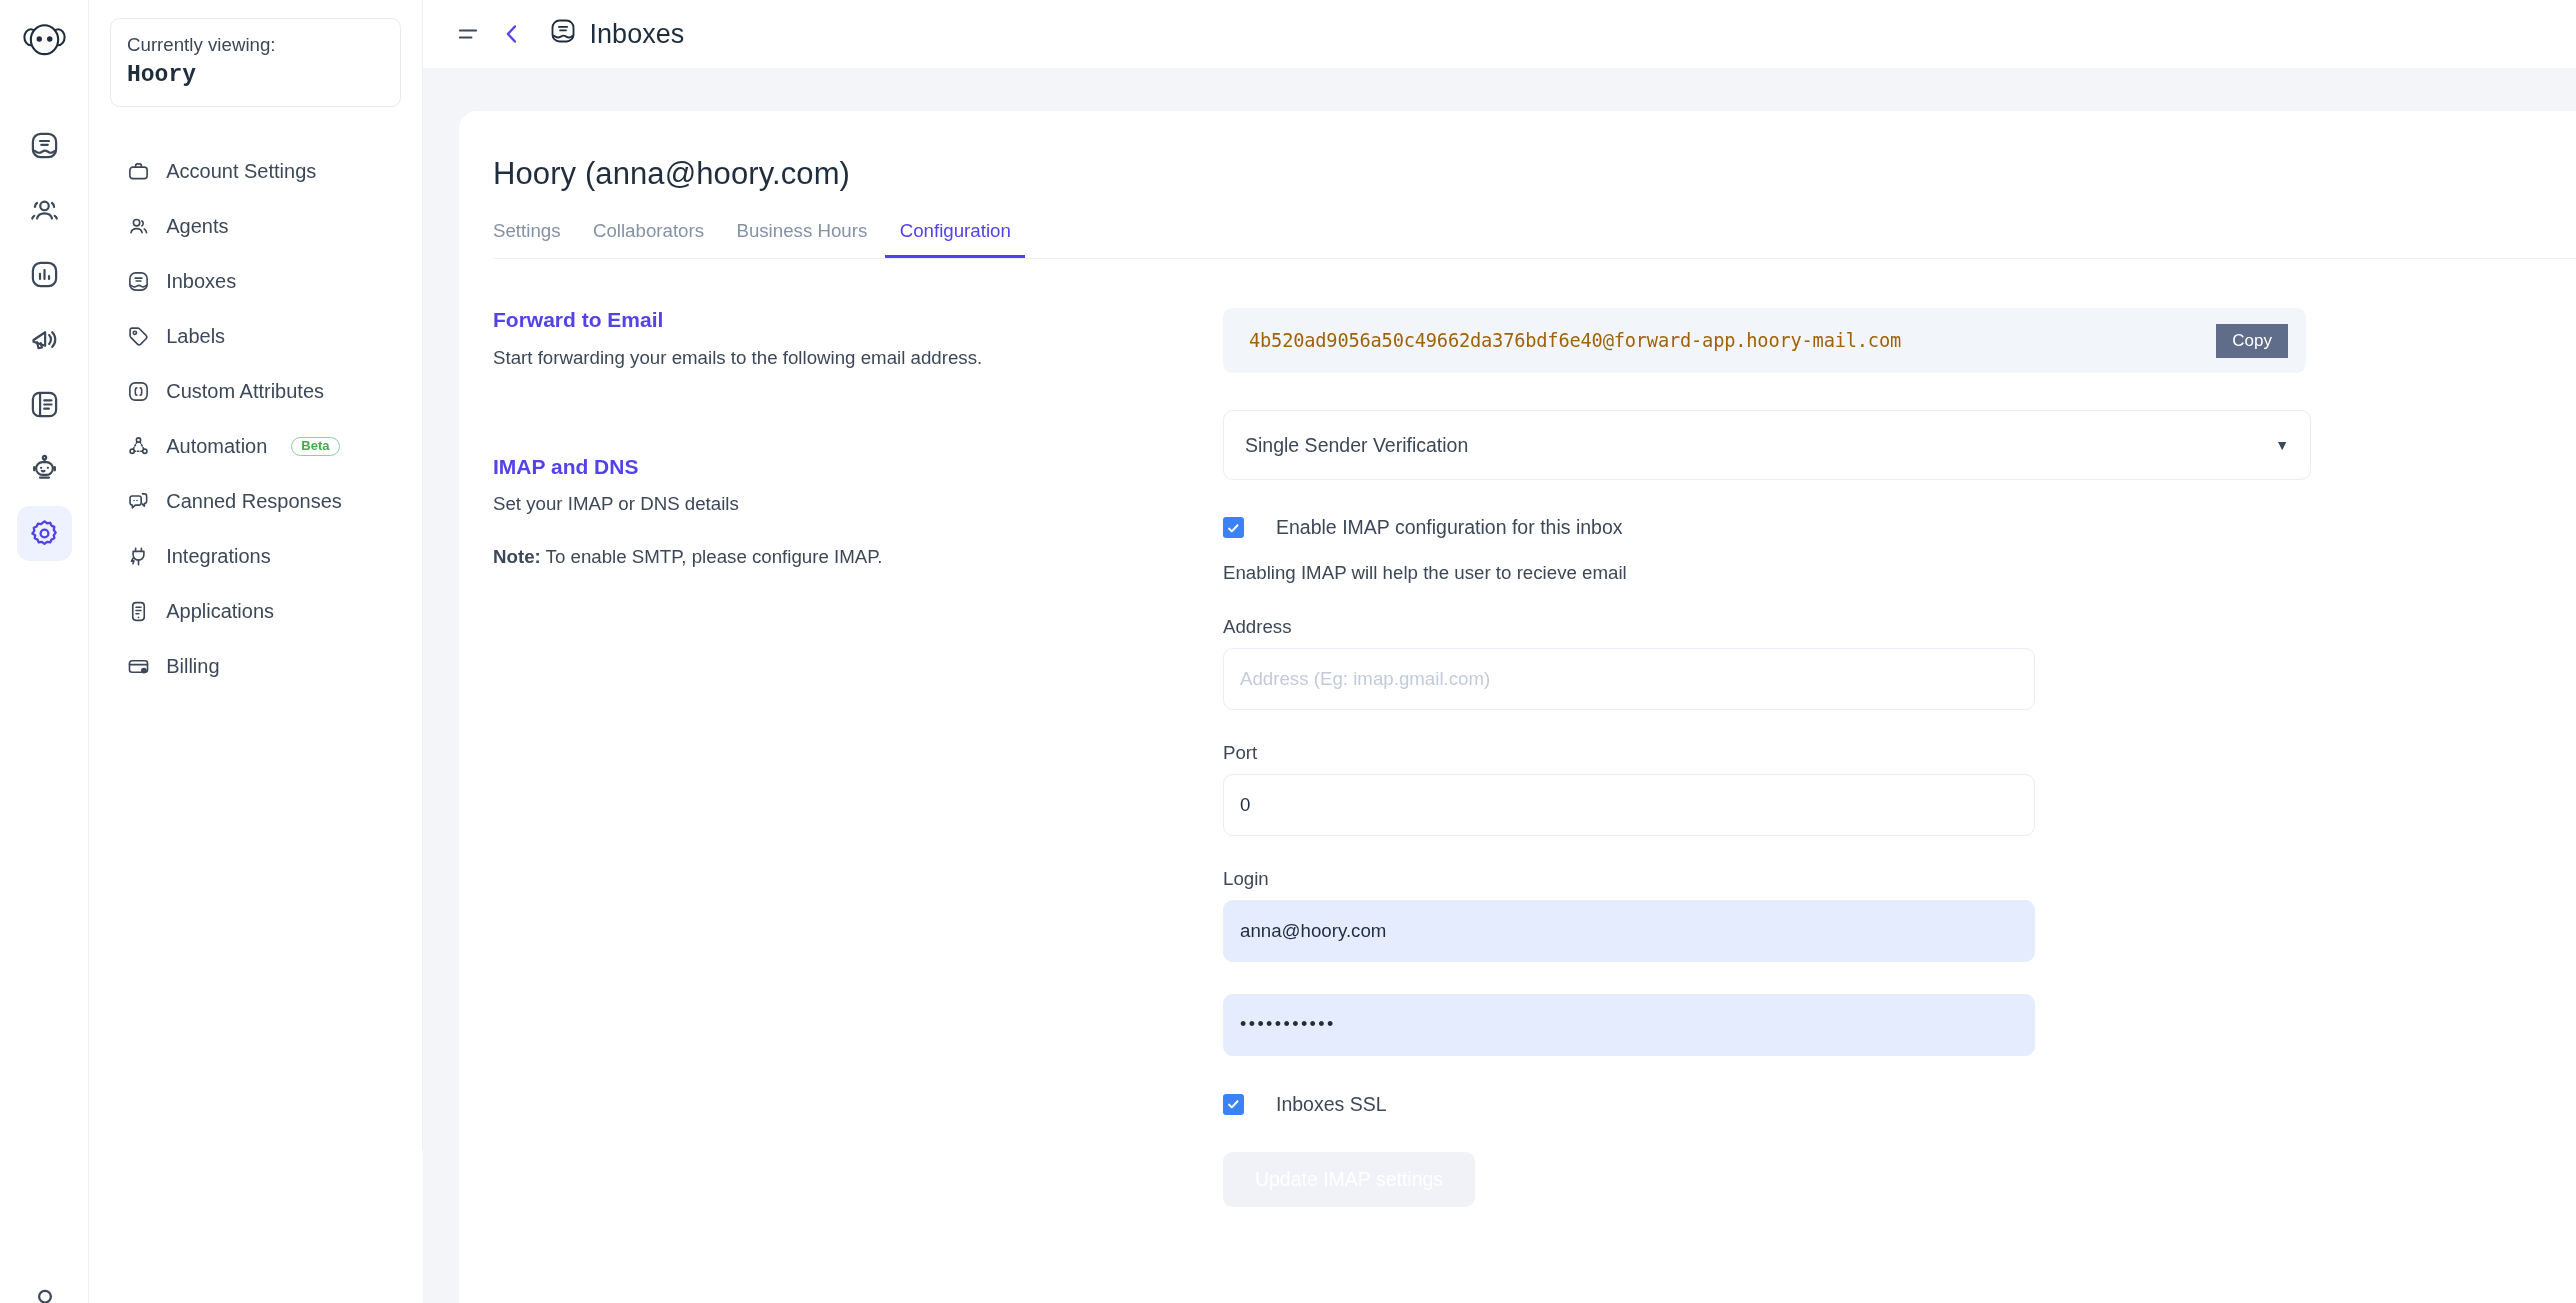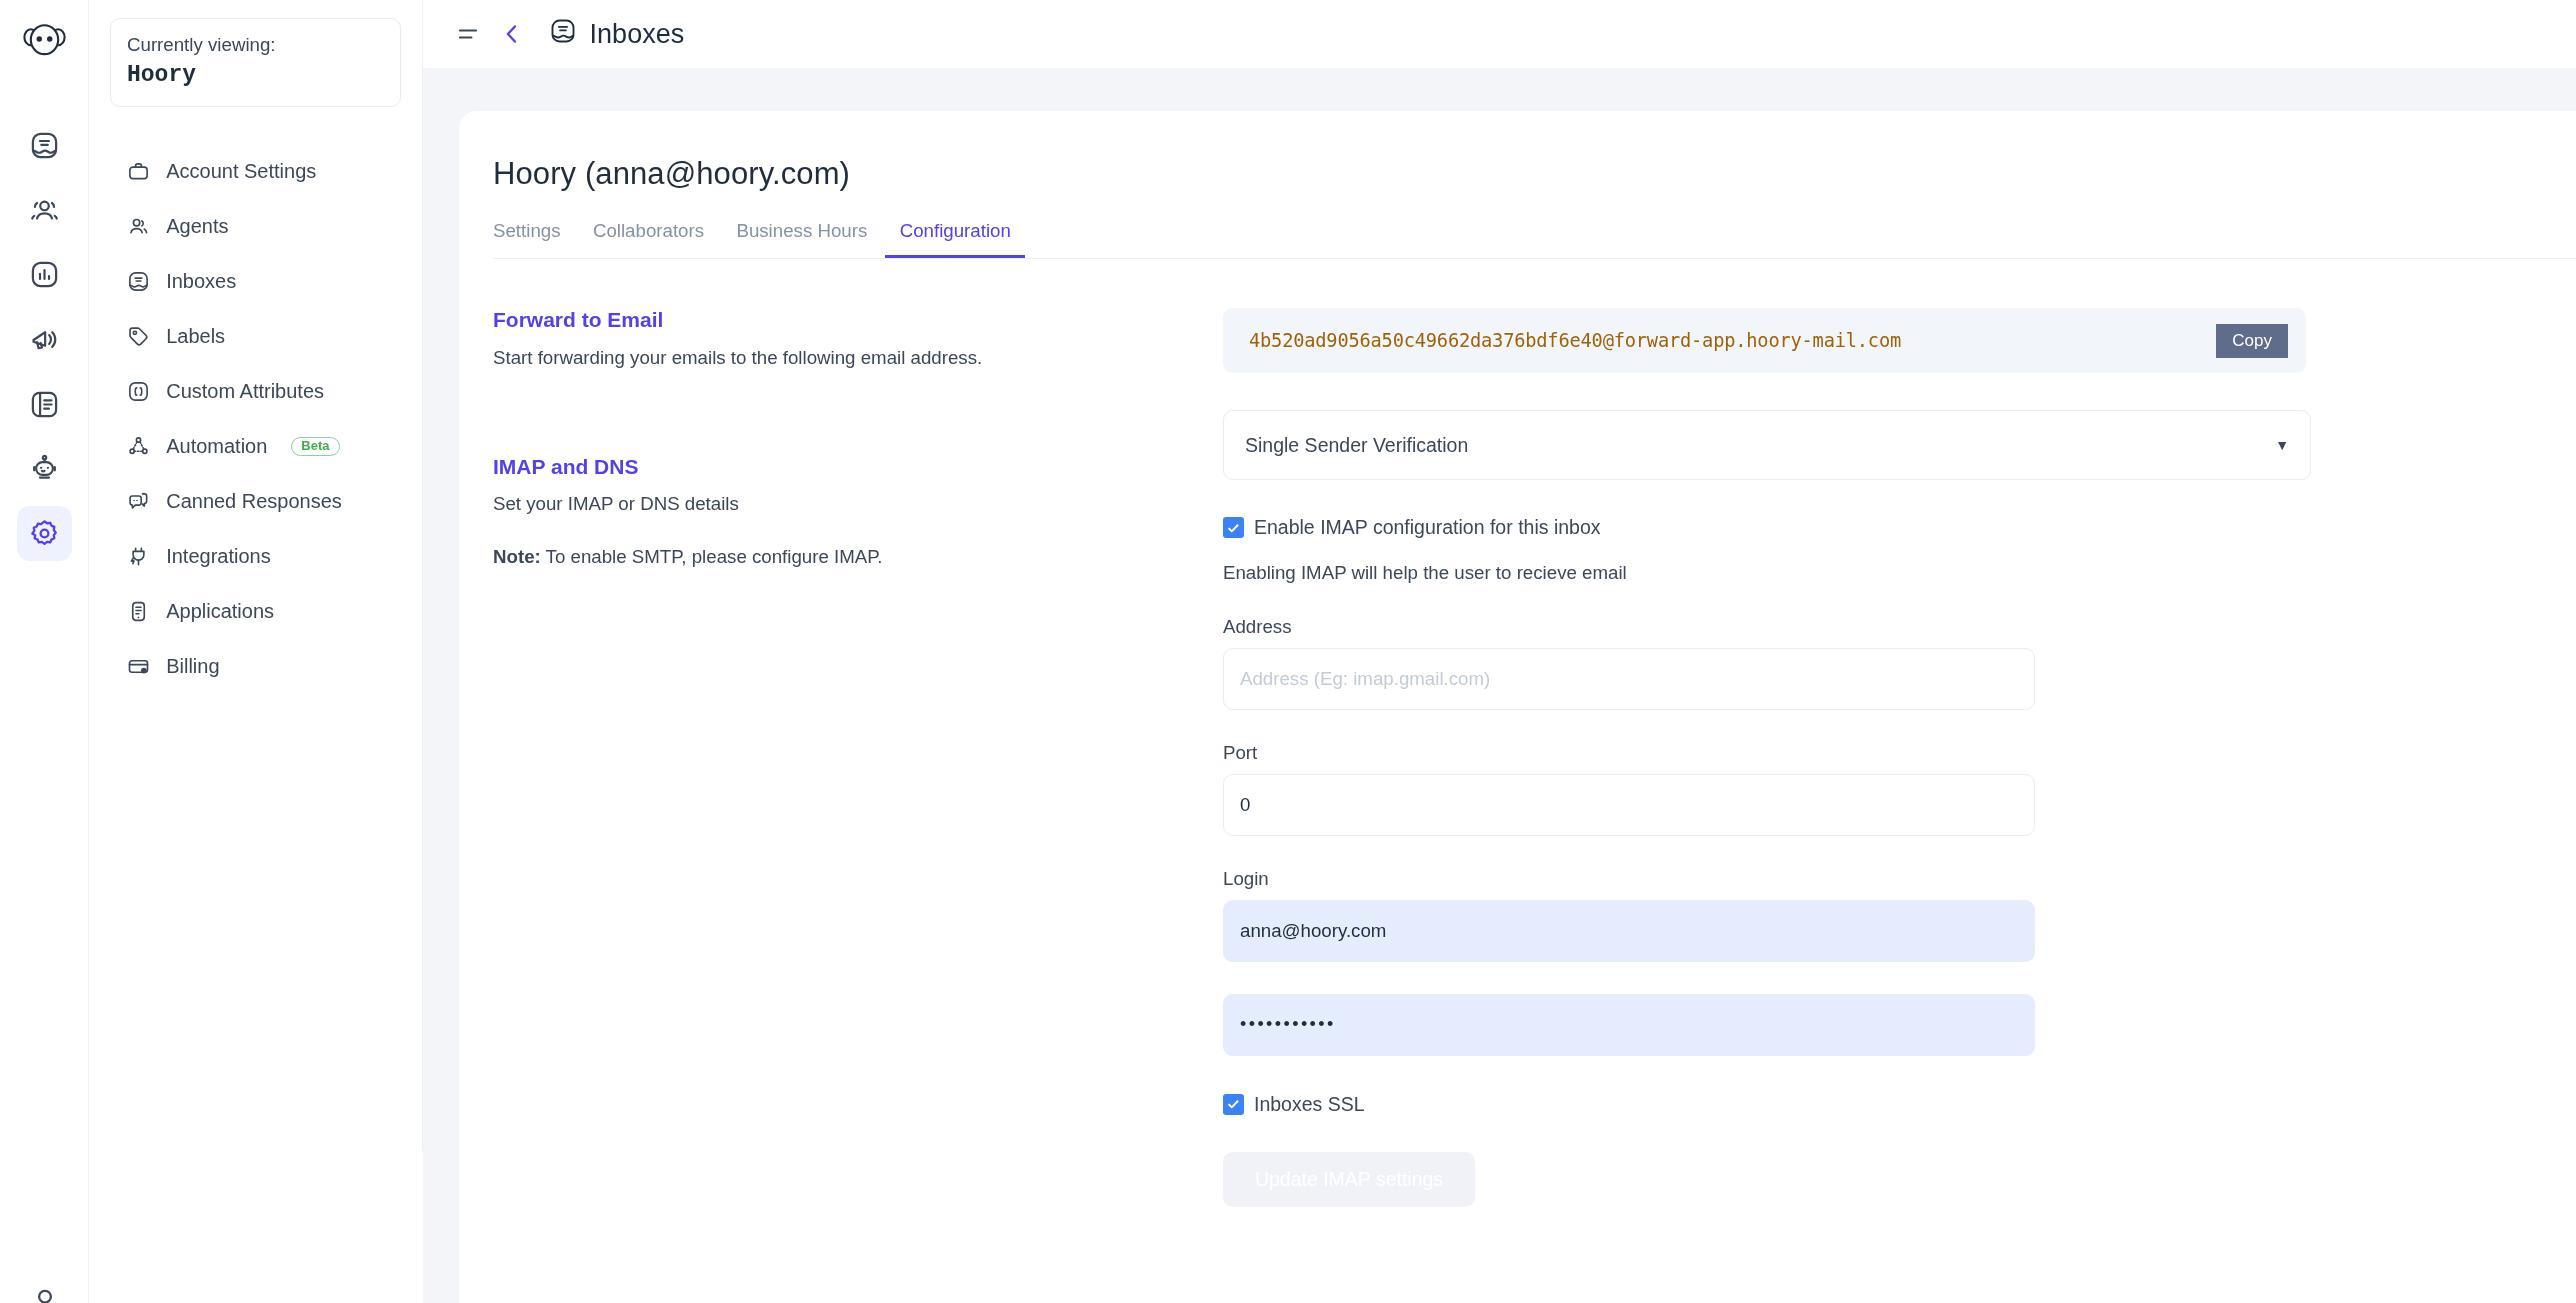--- a/index.html
+++ b/index.html
@@ -109,21 +109,21 @@
 
   .select-box {
     margin-top: 37px; width: 1088px; height: 70px;
     border: 0.8px solid #e9ecf3; border-radius: 9.7px;
     display: flex; align-items: center; justify-content: space-between;
     padding: 0 21px 0 21px;
     font-size: 19.5px; color: #3c4858;
   }
   .caret { color: #3c4858; font-size: 14px; }
 
-  .check-row { display: flex; align-items: center; gap: 10px; margin-top: 36px; }
+  .check-row { display: flex; align-items: center; gap: 32px; margin-top: 36px; }
   .cbox {
     width: 21px; height: 21px; border-radius: 3.2px; background: #3b82f6;
     display: flex; align-items: center; justify-content: center; flex: 0 0 21px;
   }
   .check-label { font-size: 19.5px; color: #3c4858; }
   .hint { font-size: 18.7px; color: #3c4858; margin-top: 23px; }
 
   .field { margin-top: 32px; width: 812px; }
   .field-label { font-size: 18.7px; color: #3c4858; margin-bottom: 9.7px; }
   .field-input {

